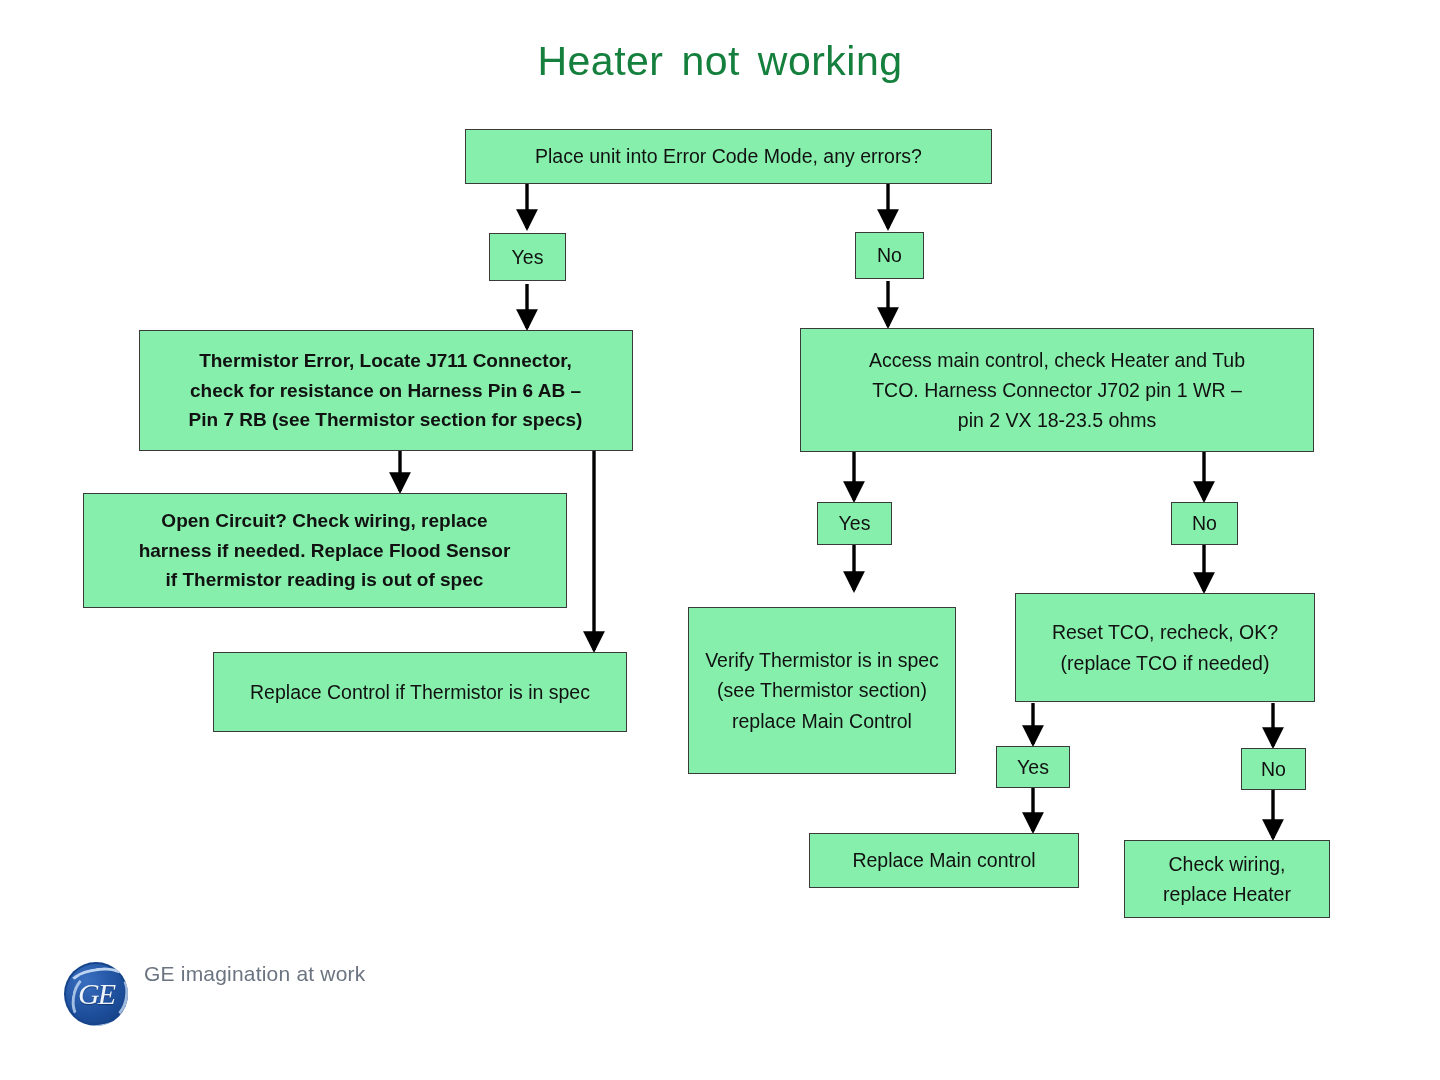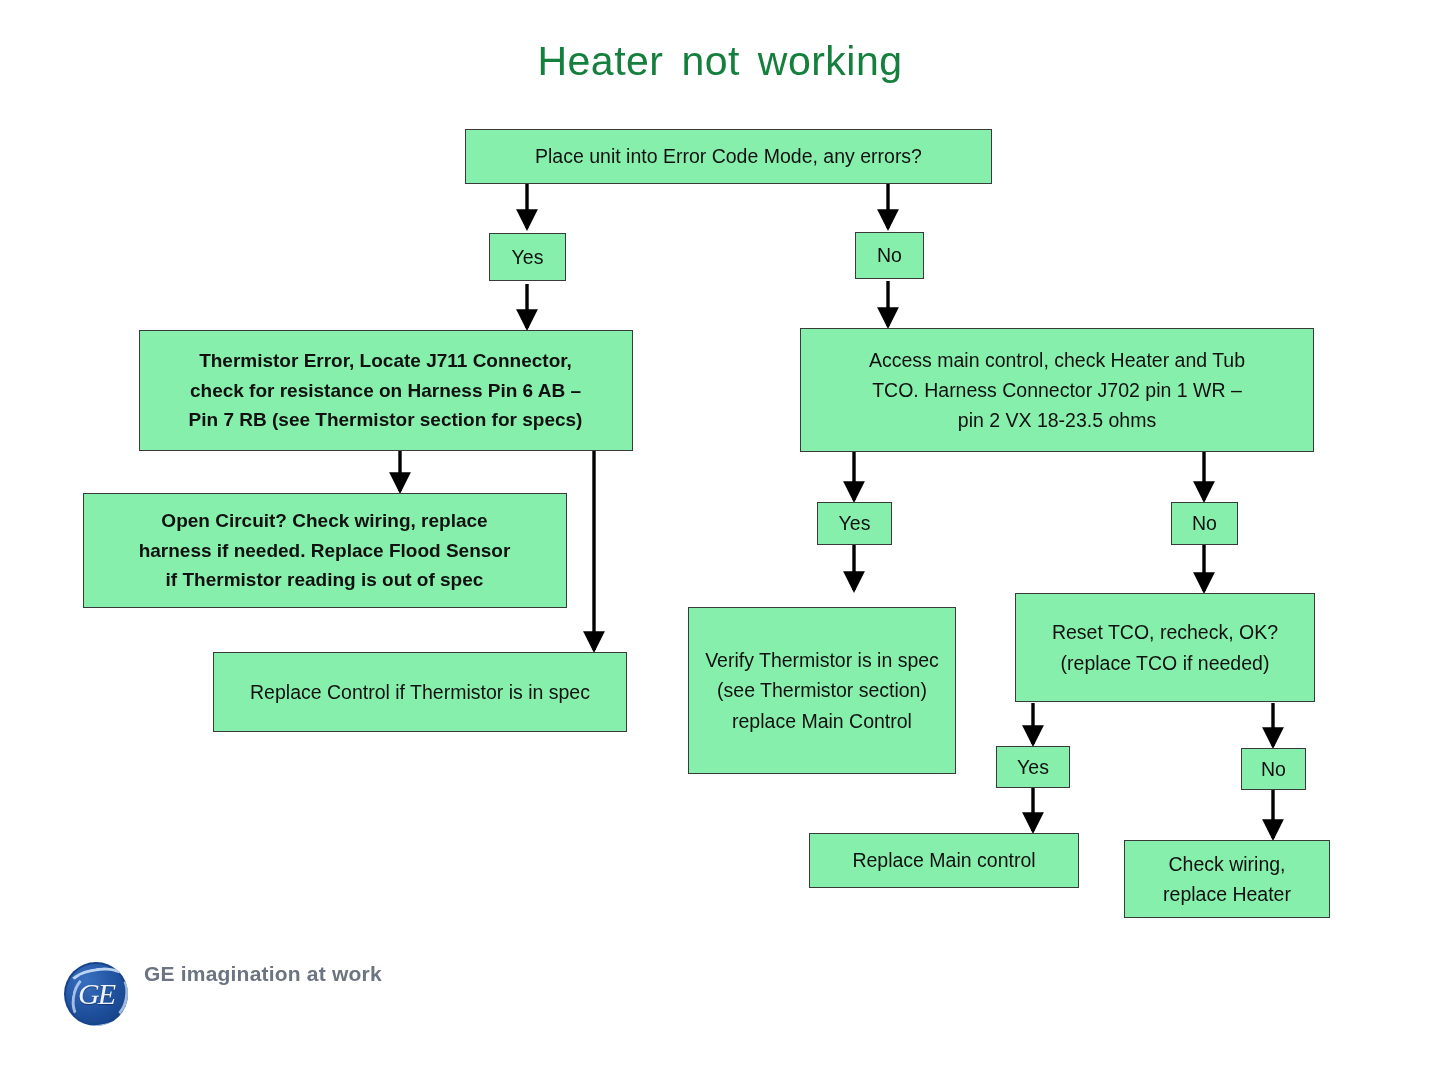--- a/index.html
+++ b/index.html
@@ -127,21 +127,20 @@
     font-size: 30px;
     letter-spacing: -2px;
     text-shadow: 0 1px 1px rgba(0,0,0,0.35);
   }
   #ge-tagline {
     margin-left: 16px;
     color: #6b7480;
     font-size: 21px;
     letter-spacing: 0.2px;
     white-space: nowrap;
-    font-weight: bold;
   }
 </style>
 </head>
 <body>
 
 <div id="slide">
 
   <div class="title">Heater  not working</div>
 
   <svg id="connectors" viewBox="0 0 1440 1080" xmlns="http://www.w3.org/2000/svg">

